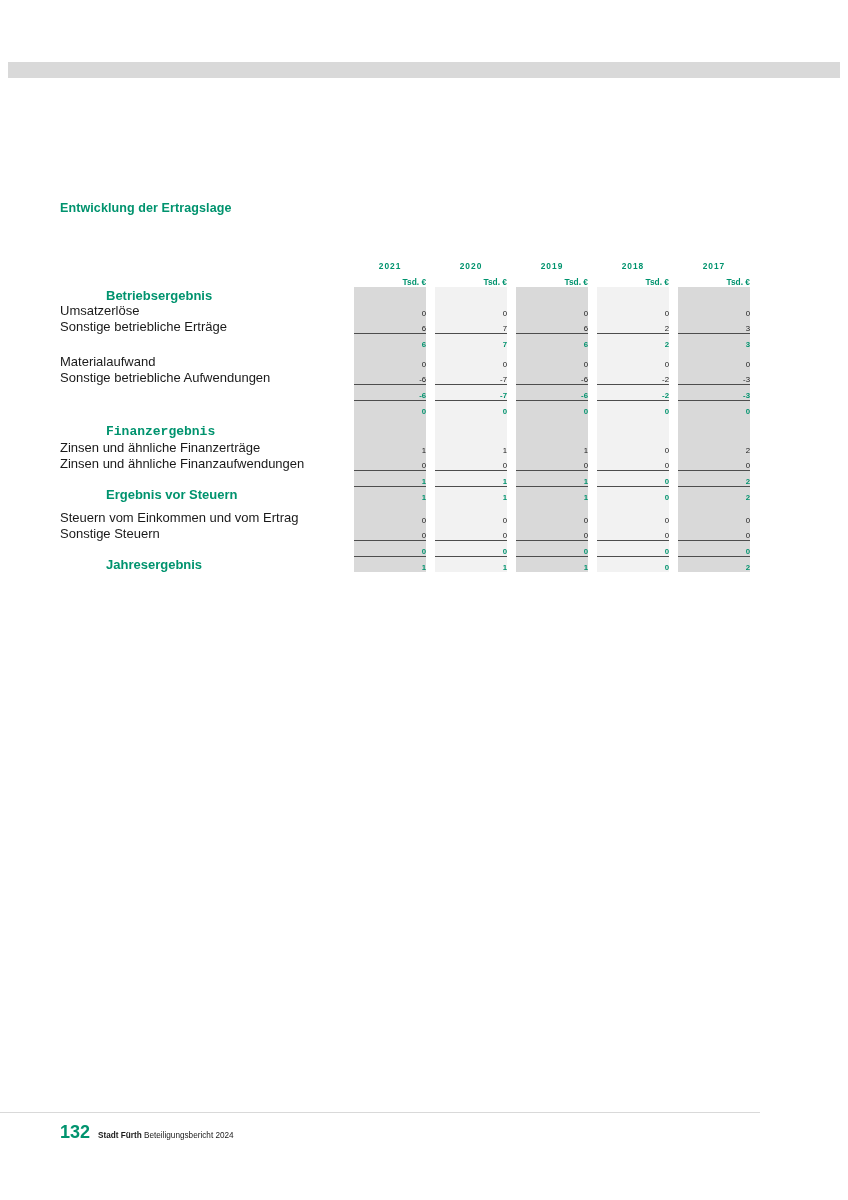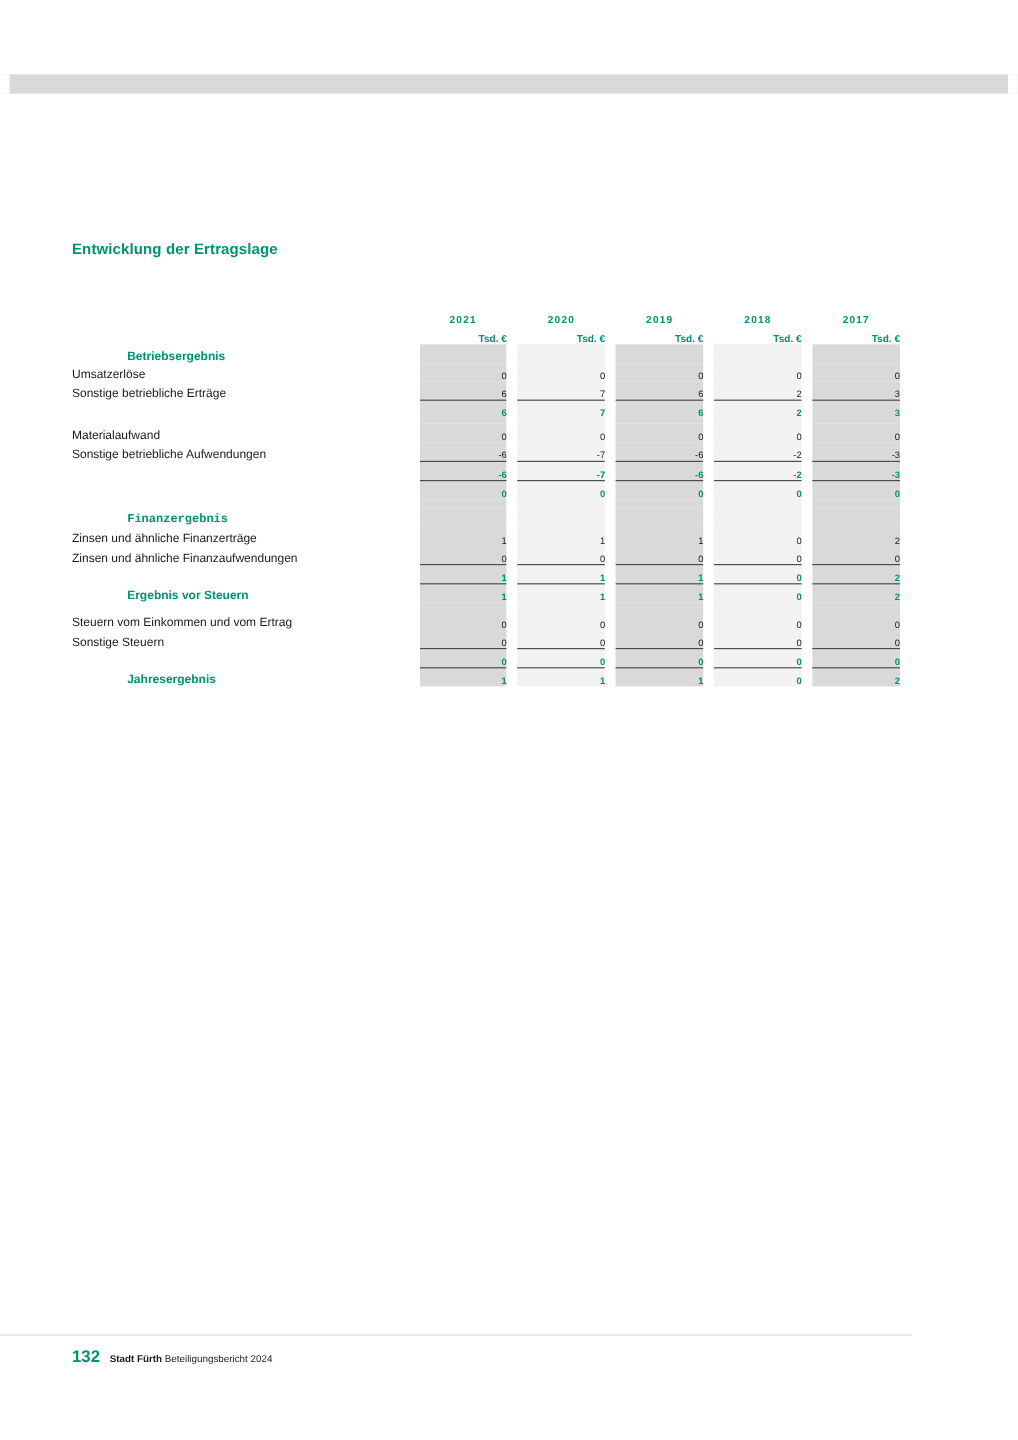--- a/index.html
+++ b/index.html
@@ -97,21 +97,21 @@
     font-size: 8.4px;
     color: #00936e;
     padding-right: 8px;
     height: 16px;
     padding-bottom: 6px;
   }
   .row {
     height: 15.6px;
   }
   .lbl {
-    font-size: 10px;
+    font-size: 13px;
     color: #1a1a1a;
     padding-left: 46px;
     white-space: nowrap;
   }
   .lbl.section {
     color: #00936e;
     font-weight: bold;
     padding-left: 46px;
   }
   .num {
@@ -157,21 +157,21 @@
   }
   .footer {
     position: absolute;
     left: 60px;
     top: 1122px;
     display: flex;
     align-items: baseline;
     gap: 8px;
   }
   .pagenum {
-    font-size: 14px;
+    font-size: 18px;
     font-weight: bold;
     color: #00936e;
   }
   .footer-text {
     font-size: 8.2px;
     color: #1a1a1a;
   }
   .footer-text .bold {
     font-weight: bold;
   }

